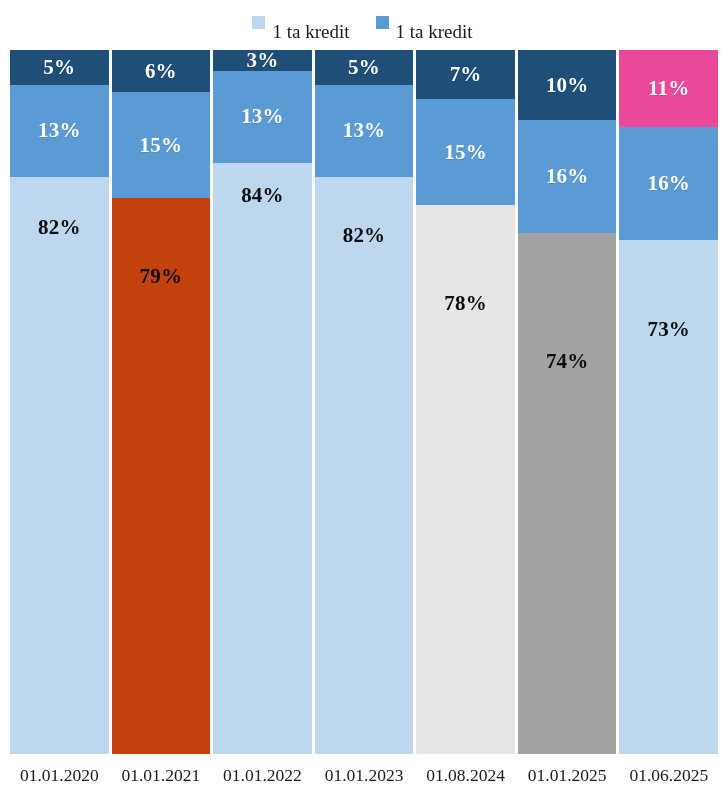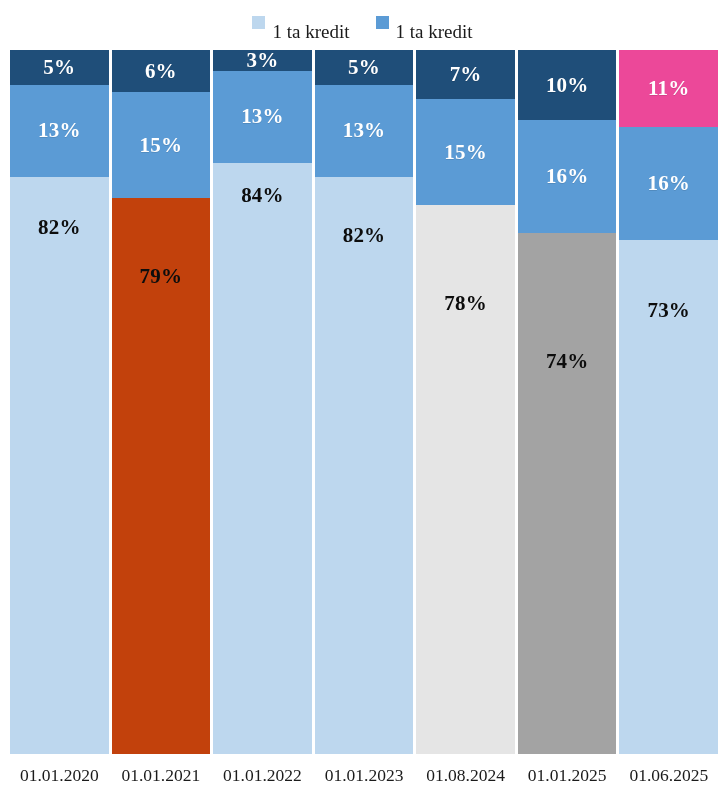--- a/index.html
+++ b/index.html
@@ -210,21 +210,21 @@
         </div>
       </div>
       <div class="bar-column">
         <div class="seg seg-top" style="background: #ec4899; height: 11%;">
           <span class="seg-label">11%</span>
         </div>
         <div class="seg seg-mid" style="background: rgb(91, 155, 213); height: 16%;">
           <span class="seg-label">16%</span>
         </div>
         <div class="seg seg-bot" style="background: rgb(189, 215, 238); height: 73%;">
-          <span class="seg-label" style="margin-top: 60px;">73%</span>
+          <span class="seg-label" style="margin-top: 79px;">73%</span>
         </div>
       </div>
     </div>
 
   <div id="xaxis">
       <div class="xtick">01.01.2020</div>
       <div class="xtick">01.01.2021</div>
       <div class="xtick">01.01.2022</div>
       <div class="xtick">01.01.2023</div>
       <div class="xtick">01.08.2024</div>

